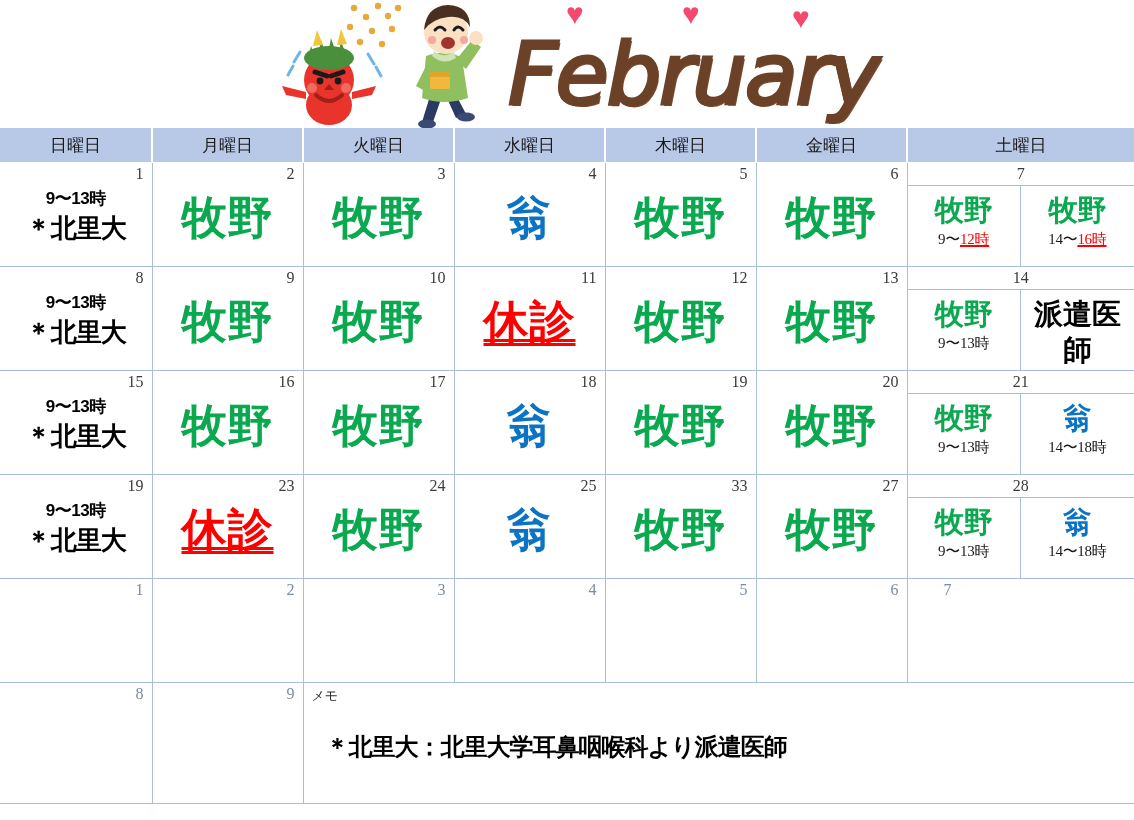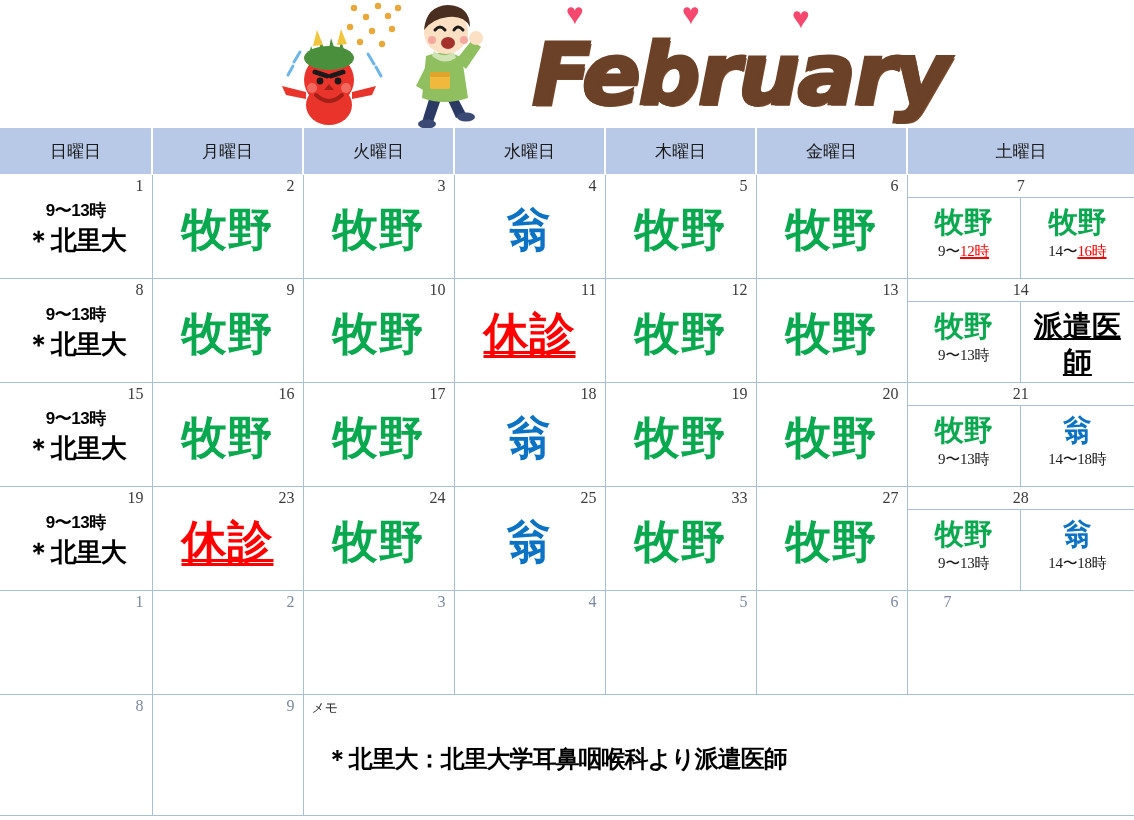--- a/index.html
+++ b/index.html
@@ -45,31 +45,30 @@
   .feb-word {
     position: absolute;
     left: 500px;
     top: 2px;
     width: 420px;
     height: 126px;
   }
   .feb-text {
     font-family: "DejaVu Sans", sans-serif;
     font-size: 86px;
-    font-weight: bold;
+    font-weight: normal;
     font-style: italic;
     color: #6b4128;
     position: absolute;
     left: 8px;
     top: 22px;
     letter-spacing: -2px;
     -webkit-text-stroke: 3px #6b4128;
     text-shadow: 2px 2px 0 #7d4e30, -1px 1px 0 #5d3822;
     white-space: nowrap;
-    margin-left: 24px;
   }
   .heart {
     position: absolute;
     width: 26px;
     height: 24px;
     color: #f5486f;
     font-size: 30px;
     line-height: 24px;
     text-align: center;
   }
@@ -86,21 +85,21 @@
   table.cal col.wed   { width: 151px; }
   table.cal col.thu   { width: 151px; }
   table.cal col.fri   { width: 151px; }
   table.cal col.sat   { width: 227px; }
 
   thead th {
     background: #b8c9e8;
     color: #1a1a1a;
     font-size: 17px;
     font-weight: normal;
-    height: 46px;
+    height: 34px;
     padding: 0;
     text-align: center;
     border-right: 2px solid #ffffff;
     border-bottom: 1px solid #ffffff;
   }
   thead th:last-child { border-right: none; }
 
   tbody td {
     border-bottom: 1px solid #a9bedb;
     border-right: 1px solid #a9bedb;
@@ -198,21 +197,20 @@
   .sat-name {
     font-size: 29px;
     font-weight: bold;
     line-height: 36px;
     letter-spacing: 0px;
   }
   .sat-name.green { color: #0aa84f; }
   .sat-name.blue  { color: #0b72c4; }
   .sat-name.black {
     color: #000000;
-    text-decoration: underline;
     text-decoration-thickness: 2px;
     text-underline-offset: 2px;
   }
   .sat-time {
     font-size: 15px;
     color: #1a1a1a;
     font-family: "Liberation Serif", serif;
     line-height: 22px;
     letter-spacing: -0.3px;
   }

